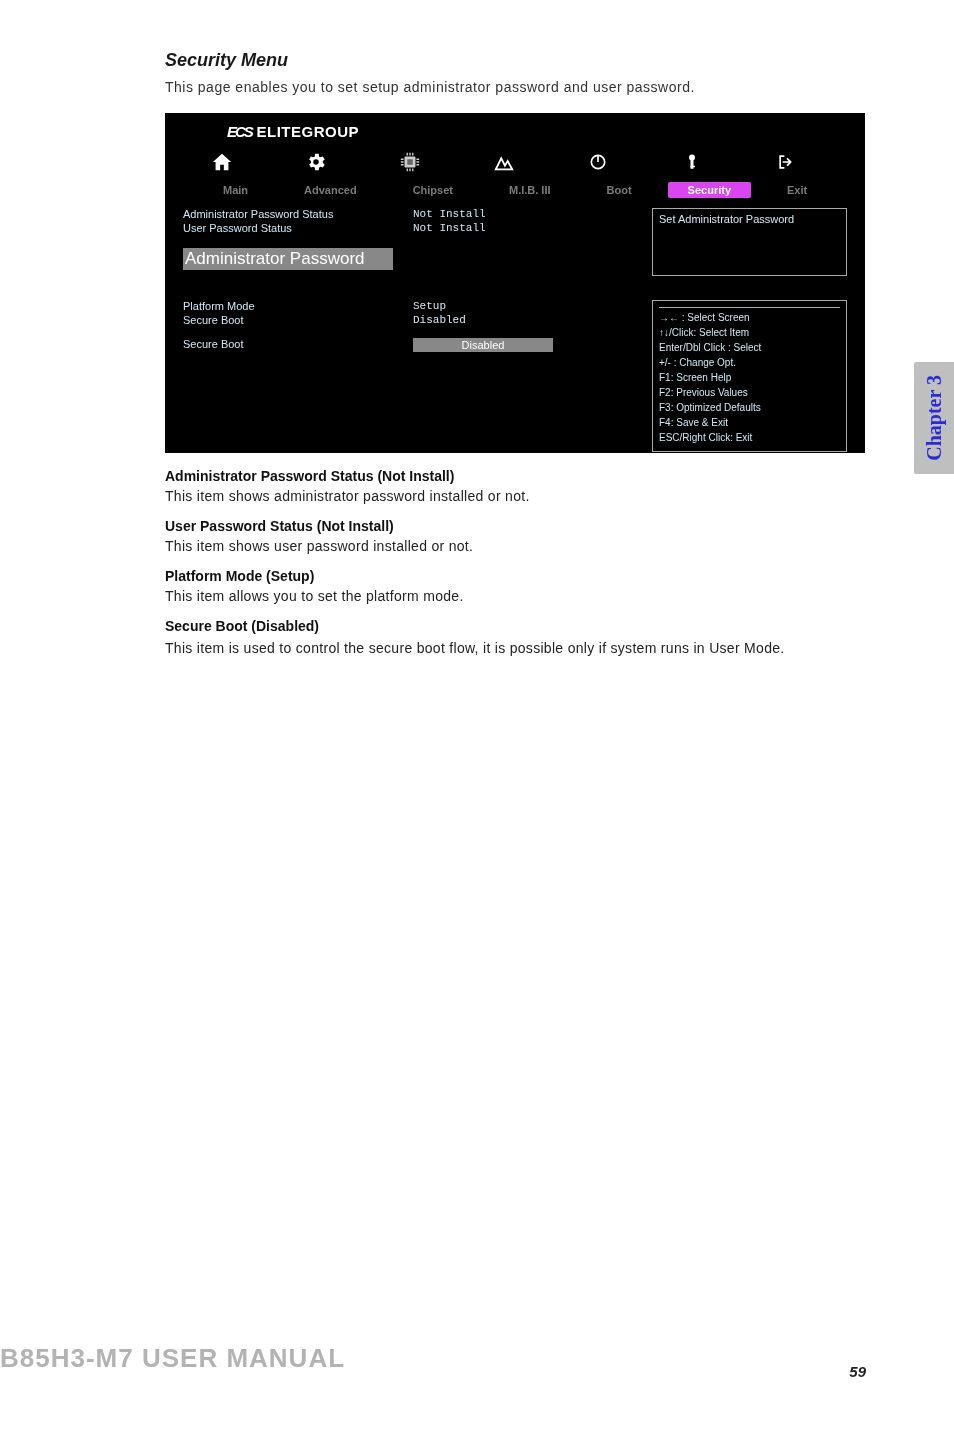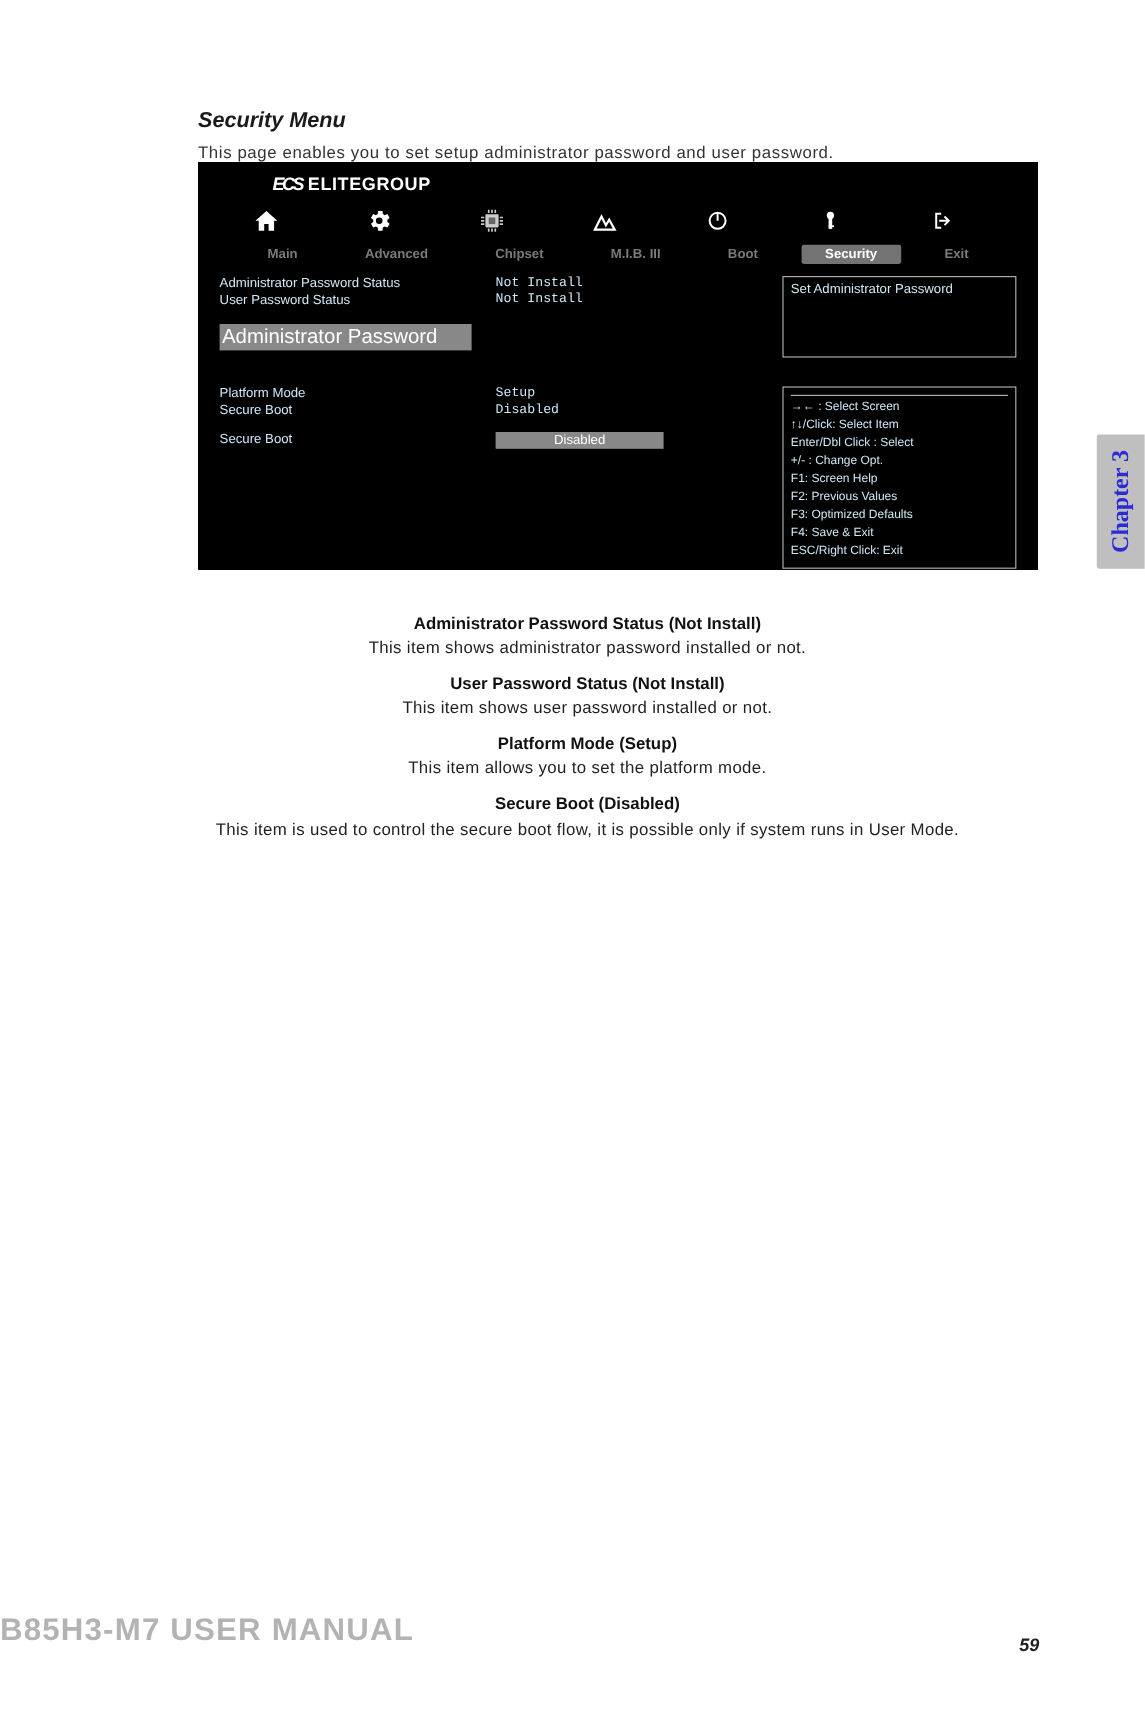--- a/index.html
+++ b/index.html
@@ -4,32 +4,33 @@
   <style>
     * { margin: 0; padding: 0; box-sizing: border-box; }
     body {
       width: 954px;
       height: 1432px;
       background: #fff;
       font-family: Arial, sans-serif;
       position: relative;
     }
     .page-content {
-      padding: 90px 140px 0 165px;
+      padding: 50px 140px 0 165px;
     }
     .section-title {
       font-size: 18px;
       font-style: italic;
       font-weight: bold;
       color: #1a1a1a;
       margin-bottom: 8px;
     }
     .intro-text {
       font-size: 14px;
       color: #333;
+      margin-bottom: 18px;
       letter-spacing: 0.5px;
     }
     .bios-panel {
       background: #000;
       width: 700px;
       height: 340px;
       padding: 0;
       position: relative;
       font-family: Arial, sans-serif;
     }
@@ -74,21 +75,21 @@
       text-align: right;
     }
     .menu-tab {
       font-size: 11px;
       color: #7a7a7a;
       padding: 2px 20px;
       font-weight: bold;
     }
     .menu-tab.active {
       color: #fff;
-      background: #737373;
+      background: #d946ef;
       border-radius: 2px;
     }
     .bios-body {
       display: flex;
       padding: 0 18px;
       gap: 12px;
     }
     .bios-left {
       flex: 1;
       color: #cfe8f5;
@@ -150,22 +151,21 @@
       line-height: 1.5;
     }
     .info-box2 .divider {
       border-top: 1px solid #aaa;
       margin: 0 0 2px 0;
     }
     .info-box2 .help-line {
       white-space: nowrap;
     }
     .desc-block {
-      margin-top: 36px;
-      text-align: center;
+      margin-top: 15px;
     }
     .desc-heading {
       font-size: 14px;
       font-weight: bold;
       color: #111;
       margin-bottom: 4px;
     }
     .desc-text {
       font-size: 14px;
       color: #222;

